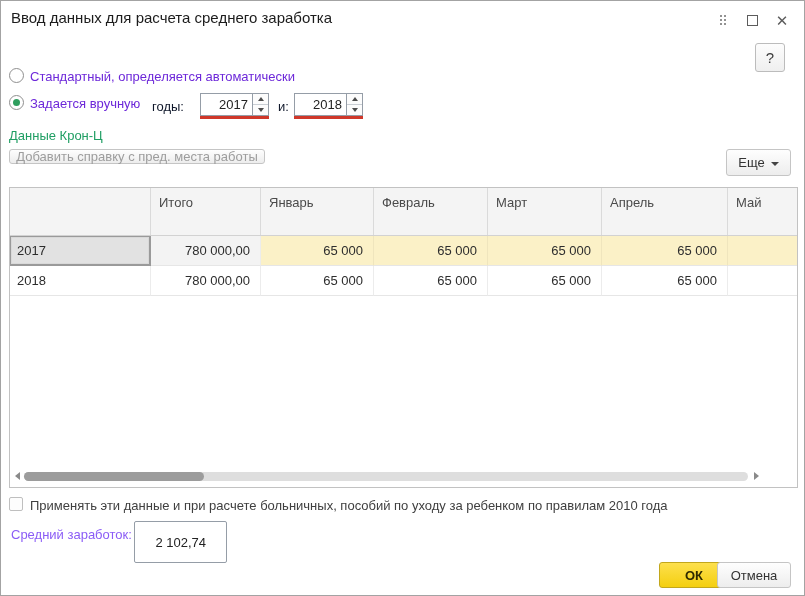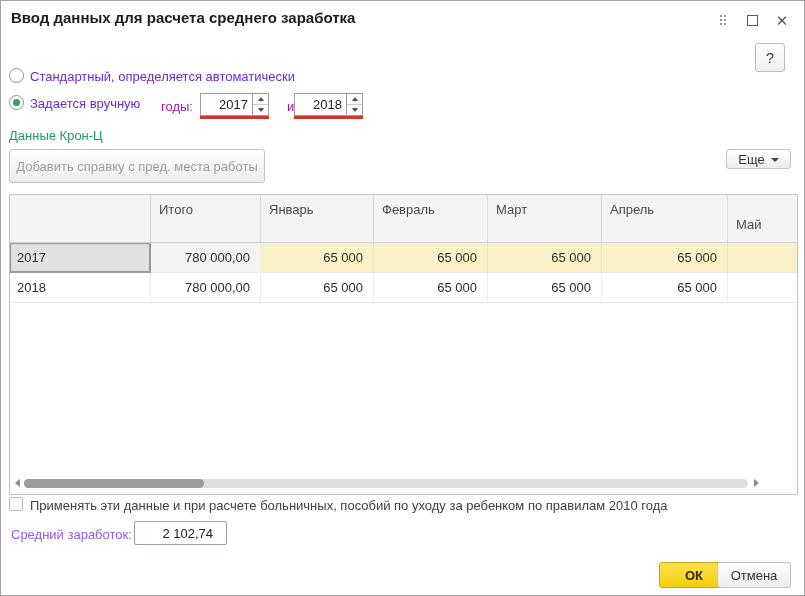--- a/index.html
+++ b/index.html
@@ -5,21 +5,21 @@
   * { box-sizing: border-box; margin: 0; padding: 0; }
   html, body { background: #fff; }
   body { font-family: "Liberation Sans", sans-serif; font-size: 13px; color: #333; }
   .dialog {
     position: relative; width: 805px; height: 596px;
     background: #fff; border: 1px solid #a3a3a3; overflow: hidden;
   }
   .abs { position: absolute; }
 
   
-  .title { left: 10px; top: 8px; font-size: 15px; font-weight: bold; color: #1c1c1c; }
+  .title { left: 10px; top: 8px; font-size: 15px; font-weight: normal; color: #1c1c1c; }
   .winbtn { width: 22px; height: 22px; display: flex; align-items: center; justify-content: center; cursor: default; }
   .dots { display: grid; grid-template-columns: 2px 2px; grid-auto-rows: 2px; gap: 2px; }
   .dots i { width: 2px; height: 2px; background: #6e6e6e; border-radius: 50%; }
   .maxbox { width: 11px; height: 11px; border: 1px solid #5c5c5c; background: transparent; }
   .closex { font-size: 15px; color: #5c5c5c; line-height: 1; }
 
   
   .help-btn { left: 754px; top: 42px; width: 30px; height: 29px;
     border: 1px solid #bcbcbc; border-radius: 3px;
     background: linear-gradient(180deg, #fdfdfd, #efefef);
@@ -28,21 +28,21 @@
 
   .section-label { left: 8px; top: 44px; color: #3f3f3f; }
 
   
   .radio { width: 15px; height: 15px; border: 1px solid #8f8f8f; border-radius: 50%; background: #fff;
     display: flex; align-items: center; justify-content: center; }
   .radio.sel::after { content: ""; width: 7px; height: 7px; border-radius: 50%; background: #2f9e5e; display: block; }
   .radio-label { color: #6d28d9; }
 
   
-  .field-label { color: #a21caf; margin-left: 9px; }
+  .field-label { color: #0f172a; }
   .year-input { width: 52px; height: 23px; border: 1px solid #959da7; border-right: none;
     text-align: right; padding-right: 4px; font-family: "Liberation Sans", sans-serif;
     font-size: 13px; color: #222; background: #fff; outline: none; }
   .spin { width: 17px; height: 23px; border: 1px solid #959da7; background: #fcfcfc;
     display: flex; flex-direction: column; }
   .spin-btn { flex: 1; display: flex; align-items: center; justify-content: center; }
   .spin-btn:first-child { border-bottom: 1px solid #c9ced4; }
   .tri-up { width: 0; height: 0; border-left: 3px solid transparent; border-right: 3px solid transparent; border-bottom: 4px solid #4c4c4c; }
   .tri-down { width: 0; height: 0; border-left: 3px solid transparent; border-right: 3px solid transparent; border-top: 4px solid #4c4c4c; }
   .redline { height: 3px; background: #cf372a; }
@@ -52,26 +52,26 @@
   
   .btn { border: 1px solid #c5c5c5; border-radius: 3px;
     background: linear-gradient(180deg, #fefefe, #ededed);
     display: flex; align-items: center; justify-content: center;
     font-size: 13px; color: #333; cursor: default; }
   .btn.disabled { color: #9d9d9d; }
   .caret { width: 0; height: 0; border-left: 4px solid transparent; border-right: 4px solid transparent; border-top: 4px solid #444; margin-left: 6px; margin-top: 2px; }
   .btn-ok { background: linear-gradient(180deg, #fde04d, #f4cf10); border: 1px solid #c2a71c; font-weight: bold; color: #2e2a00; }
 
   
-  .grid-table { left: 8px; top: 193px; width: 789px; height: 301px;
+  .grid-table { left: 8px; top: 186px; width: 789px; height: 301px;
     border: 1px solid #c2c2c2; background: #fff; }
   .thead, .trow { display: grid; grid-template-columns: 141px 110px 113px 114px 114px 126px 69px; }
   .thead { height: 48px; background: #f4f4f4; border-bottom: 1px solid #d2d2d2; }
   .th { border-right: 1px solid #dadada; padding: 7px 8px 0 8px; color: #4a4a4a; overflow: hidden; white-space: nowrap; }
-  .th:last-child { border-right: none; margin-top: 15px; }
+  .th:last-child { border-right: none; }
   .trow { height: 30px; }
   .td { display: flex; align-items: center; justify-content: flex-end;
     padding: 0 10px; border-right: 1px solid #ececec; border-bottom: 1px solid #e6e6e6;
     color: #2d2d2d; overflow: hidden; white-space: nowrap; }
   .td:last-child { border-right: none; }
   .td.year-cell { justify-content: flex-start; padding: 0 7px; }
   .td.hl { background: #fbf1c7; border-right-color: #efe5bd; }
   .td.total-dim { background: #f3f3f3; }
   .td.sel { background: #e2e2e2;
     box-shadow: inset 0 0 0 1px #9a9a9a, inset 0 0 0 2px #d9d9d9;
@@ -81,22 +81,22 @@
   .hscroll { position: absolute; left: 0; width: 100%; bottom: 2px; height: 17px; background: #fff; }
   .sarrow { position: absolute; top: 4px; width: 0; height: 0; }
   .sarrow.left { left: 5px; border-top: 4px solid transparent; border-bottom: 4px solid transparent; border-right: 5px solid #8a8a8a; }
   .sarrow.right { left: 744px; border-top: 4px solid transparent; border-bottom: 4px solid transparent; border-left: 5px solid #8a8a8a; }
   .strack { position: absolute; left: 14px; top: 4px; width: 724px; height: 9px; background: #dedede; border-radius: 5px; }
   .sthumb { position: absolute; left: 0; top: 0; width: 180px; height: 9px; background: #9c9c9c; border-radius: 5px; }
 
   
   .checkbox { width: 14px; height: 14px; border: 1px solid #bfbfbf; border-radius: 2px; background: #fdfdfd; }
   .check-label { color: #404040; }
-  .avg-input { width: 93px; height: 24px; border: 1px solid #959da7; border-radius: 2px;
-    text-align: right; padding-right: 13px; font-family: "Liberation Sans", sans-serif;
+  .avg-input { width: 93px; height: 42px; border: 1px solid #959da7; border-radius: 2px;
+    text-align: right; padding-right: 20px; font-family: "Liberation Sans", sans-serif;
     font-size: 13px; color: #222; background: #fff; outline: none; }
 </style>
 </head>
 <body>
 
 <div class="dialog">
 
   <div class="abs title">Ввод данных для расчета среднего заработка</div>
   <div class="abs winbtn" style="left:711px; top:8px;">
     <span class="dots">
@@ -143,22 +143,22 @@
         <span class="tri-up"></span>
       </div>
     <div class="spin-btn">
         <span class="tri-down"></span>
       </div>
   </div>
   <div class="abs redline" style="left:293px; top:115px; width:69px;"></div>
 
   <div class="abs green-link">Данные Крон-Ц</div>
 
-  <div class="abs btn disabled" style="left:8px; top:148px; width:256px; height:34px;">Добавить справку с пред. места работы</div>
-  <div class="abs btn" style="left:725px; top:148px; width:65px; height:20px;">
+  <div class="abs btn disabled" style="left:8px; top:148px; width:256px; height:15px;">Добавить справку с пред. места работы</div>
+  <div class="abs btn" style="left:725px; top:148px; width:65px; height:27px;">
     <span>Еще</span>
     <span class="caret"></span>
   </div>
 
   <div class="abs grid-table">
     <div class="thead">
       <div class="th"></div>
       <div class="th">Итого</div>
       <div class="th">Январь</div>
       <div class="th">Февраль</div>

